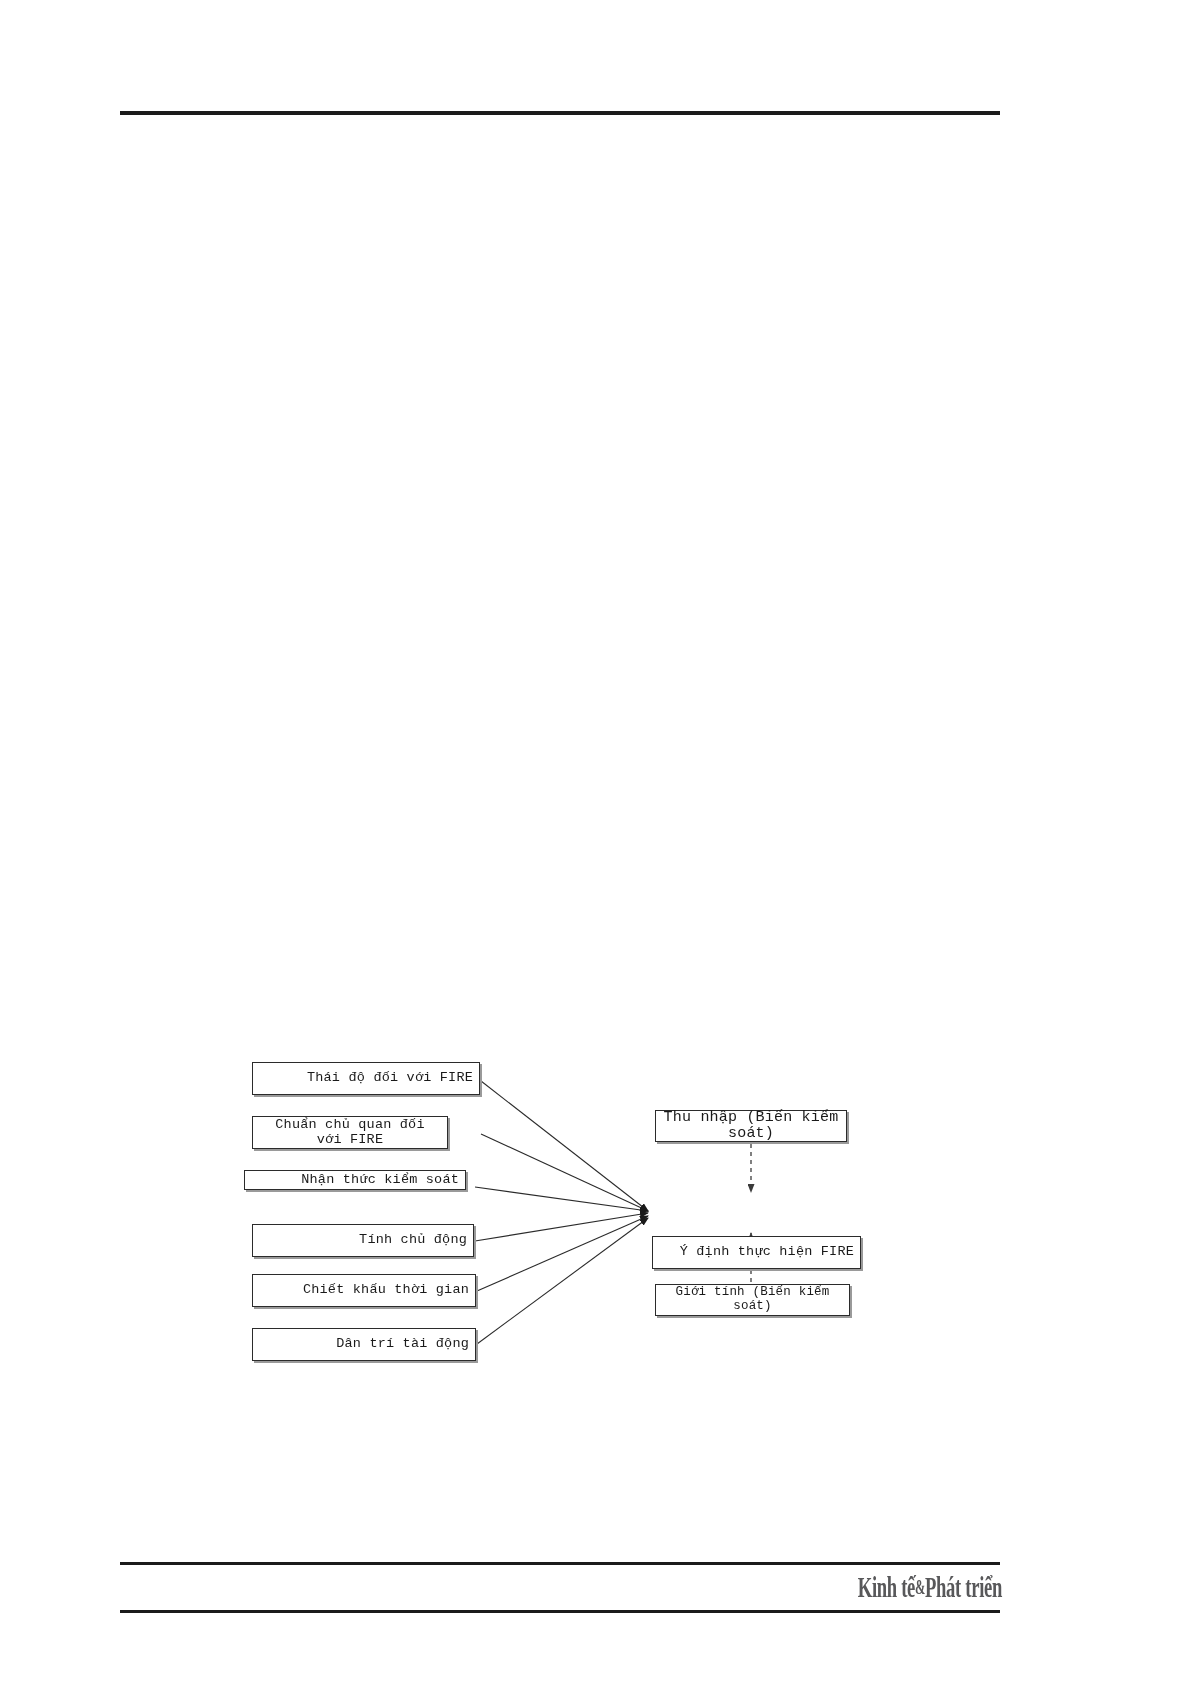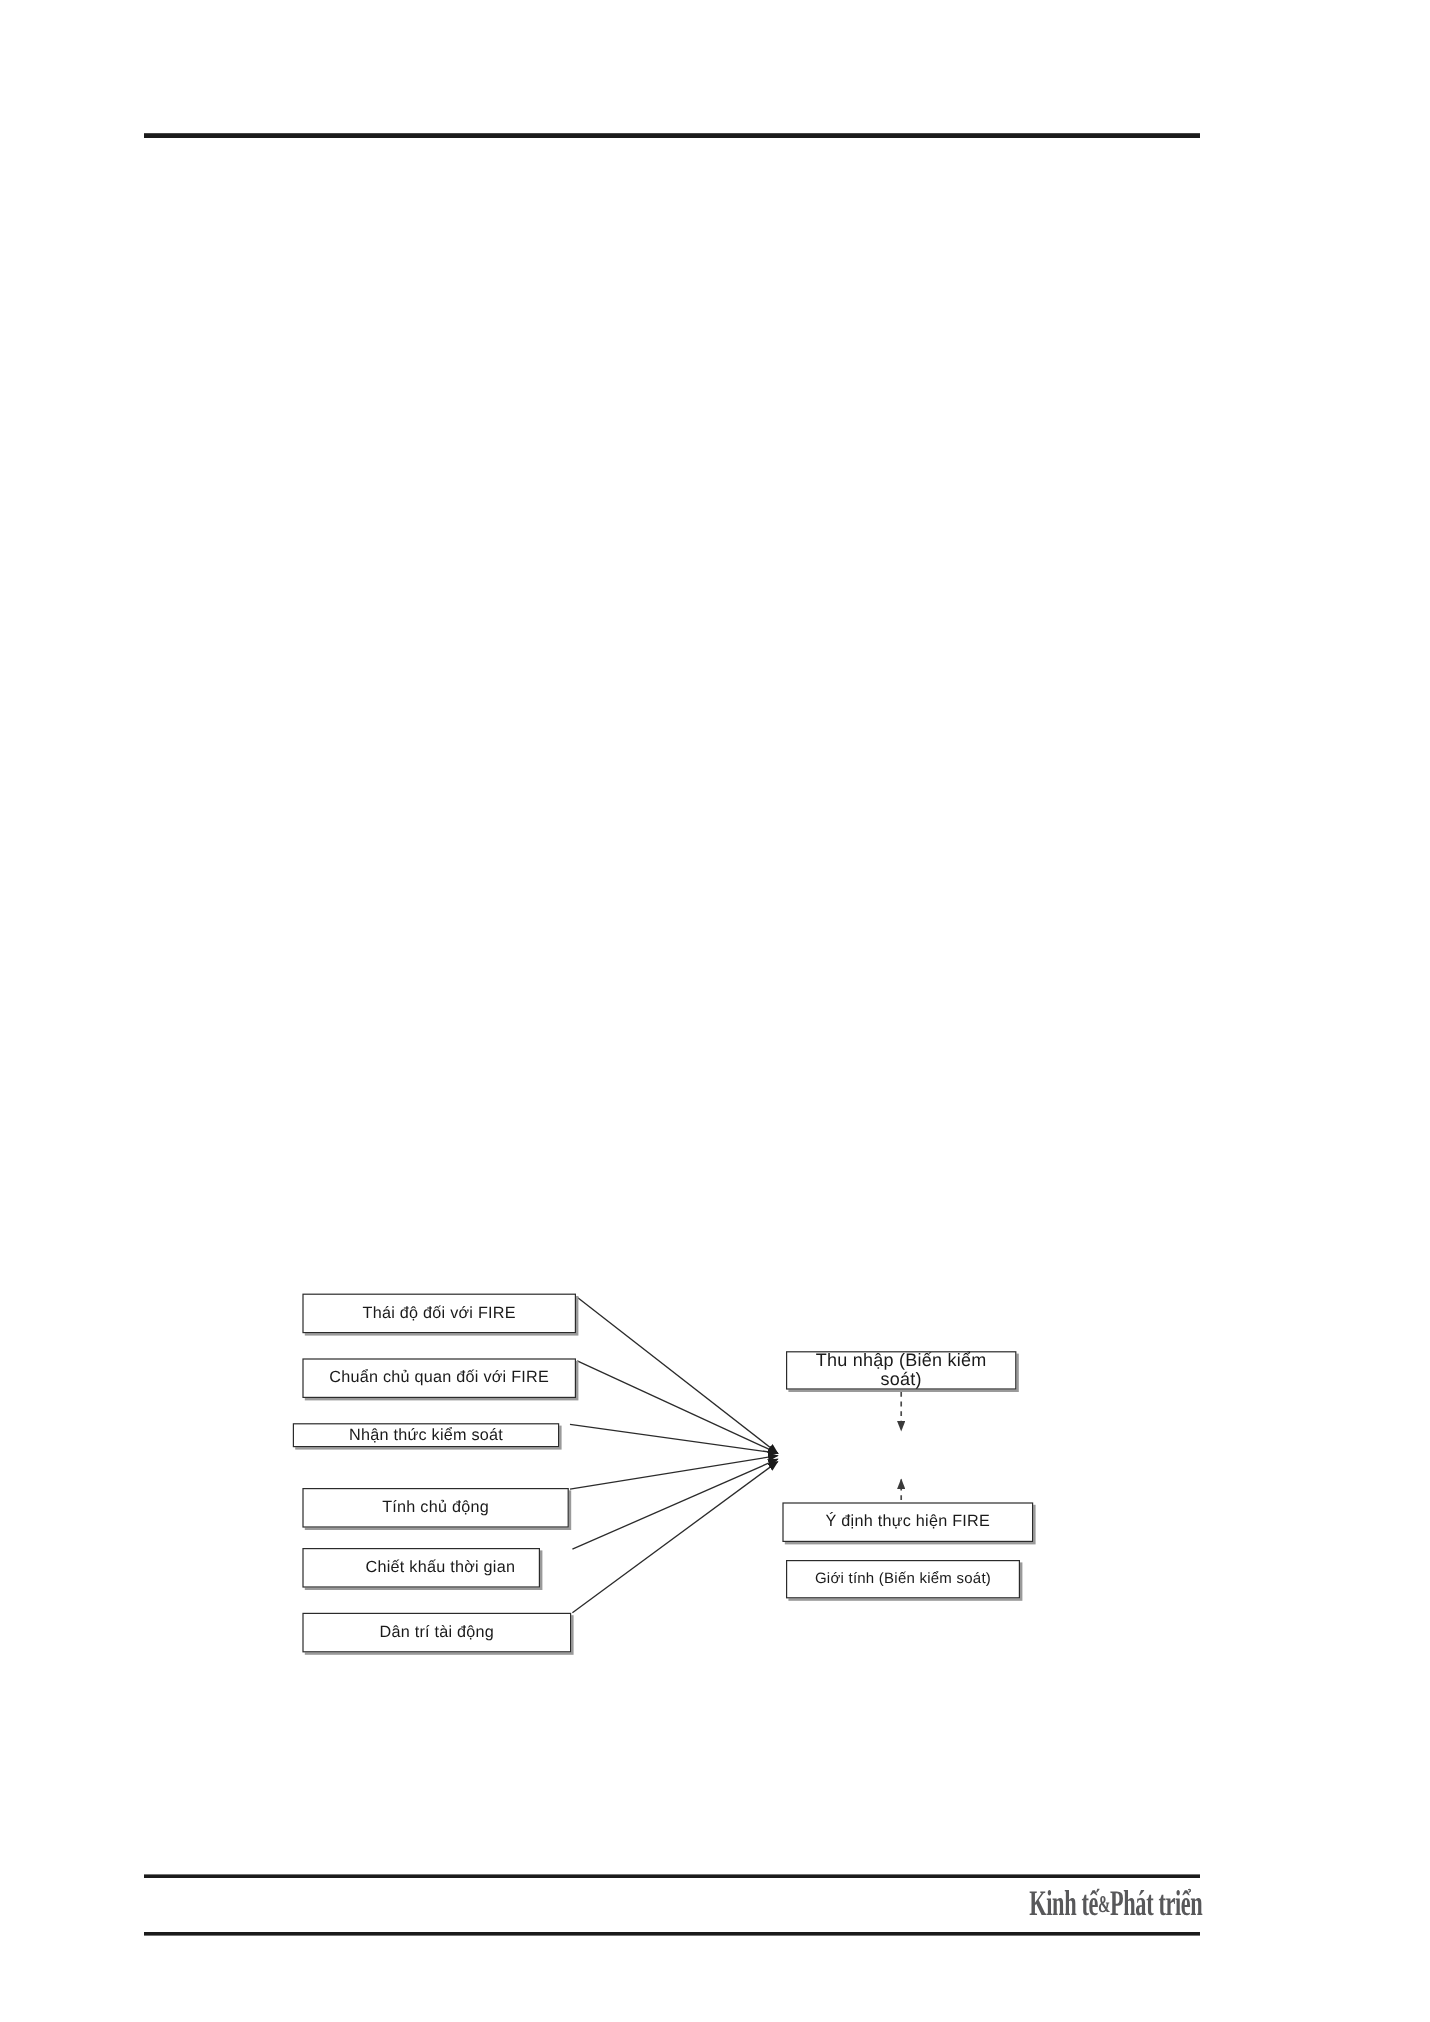--- a/index.html
+++ b/index.html
@@ -92,37 +92,36 @@
   }
 
   .node {
     position: absolute;
     box-sizing: border-box;
     background: #ffffff;
     border: 1.6px solid #2b2b2b;
     box-shadow: 2px 2px 0 0 #9a9a9a;
     display: flex;
     align-items: center;
-    justify-content: center;
+    justify-content: flex-end;
     text-align: center;
-    font-family: Liberation Sans, sans-serif;
+    font-family: Liberation Mono, monospace;
     font-size: 13.5px;
     line-height: 1.1;
     color: #1a1a1a;
     padding: 0 6px;
     letter-spacing: 0.2px;
-    margin-top: 16px;
   }
 
   
   .n-attitude   { left: 252px; top: 1062px; width: 228px; height: 33px; }
-  .n-norm       { left: 252px; top: 1116px; width: 228px; height: 33px; }
+  .n-norm       { left: 252px; top: 1116px; width: 196px; height: 33px; }
   .n-pbc        { left: 244px; top: 1170px; width: 222px; height: 20px; }
   .n-proactive  { left: 252px; top: 1224px; width: 222px; height: 33px; }
-  .n-discount   { left: 252px; top: 1274px; width: 198px; height: 33px; padding-left: 38px; }
+  .n-discount   { left: 252px; top: 1274px; width: 224px; height: 33px; padding-left: 38px; }
   .n-literacy   { left: 252px; top: 1328px; width: 224px; height: 33px; }
 
   
   .n-income     { left: 655px; top: 1110px; width: 192px; height: 32px; font-size: 15px; }
   .n-intention  { left: 652px; top: 1236px; width: 209px; height: 33px; }
   .n-gender     { left: 655px; top: 1284px; width: 195px; height: 32px; font-size: 12.5px; }
 </style>
 </head>
 <body>
 

